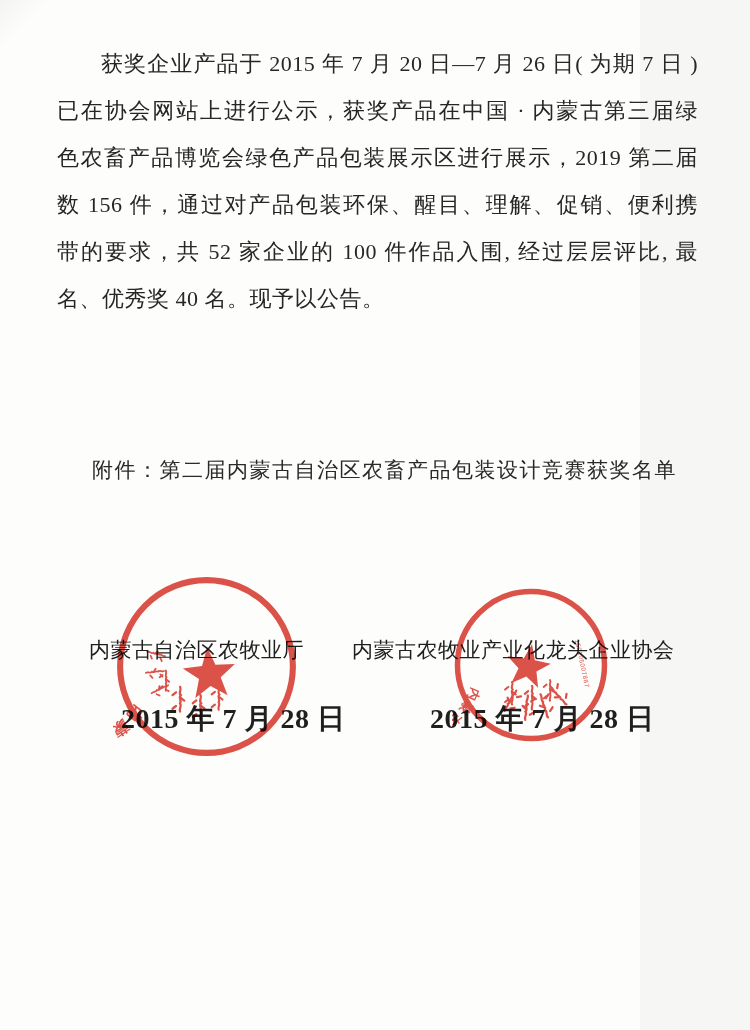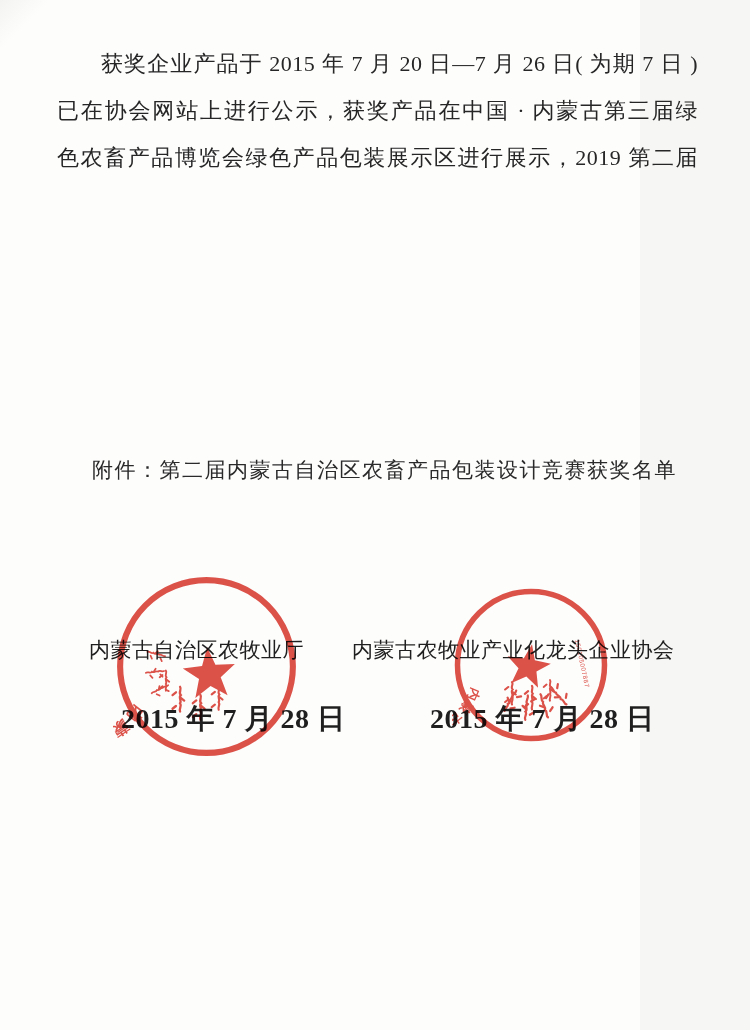--- a/index.html
+++ b/index.html
@@ -51,20 +51,23 @@
 </style>
 </head>
 <body>
 
 <div class="page">
 
   <div class="para">
     <div class="pline first">获奖企业产品于 2015 年 7 月 20 日—7 月 26 日( 为期 7 日 )</div>
     <div class="pline">已在协会网站上进行公示，获奖产品在中国 · 内蒙古第三届绿</div>
     <div class="pline">色农畜产品博览会绿色产品包装展示区进行展示，2019 第二届</div>
+    <div class="pline">数 156 件，通过对产品包装环保、醒目、理解、促销、便利携</div>
+    <div class="pline">带的要求，共 52 家企业的 100 件作品入围, 经过层层评比, 最</div>
+    <div class="pline last">名、优秀奖 40 名。现予以公告。</div>
   </div>
 
   <div class="attachment">附件：第二届内蒙古自治区农畜产品包装设计竞赛获奖名单</div>
 
   <div class="sig-org left">内蒙古自治区农牧业厅</div>
   <div class="sig-org right">内蒙古农牧业产业化龙头企业协会</div>
   <div class="sig-date left">2015 年 7 月 28 日</div>
   <div class="sig-date right">2015 年 7 月 28 日</div>
 
   <svg class="seal left" viewBox="0 0 184 184" xmlns="http://www.w3.org/2000/svg">

